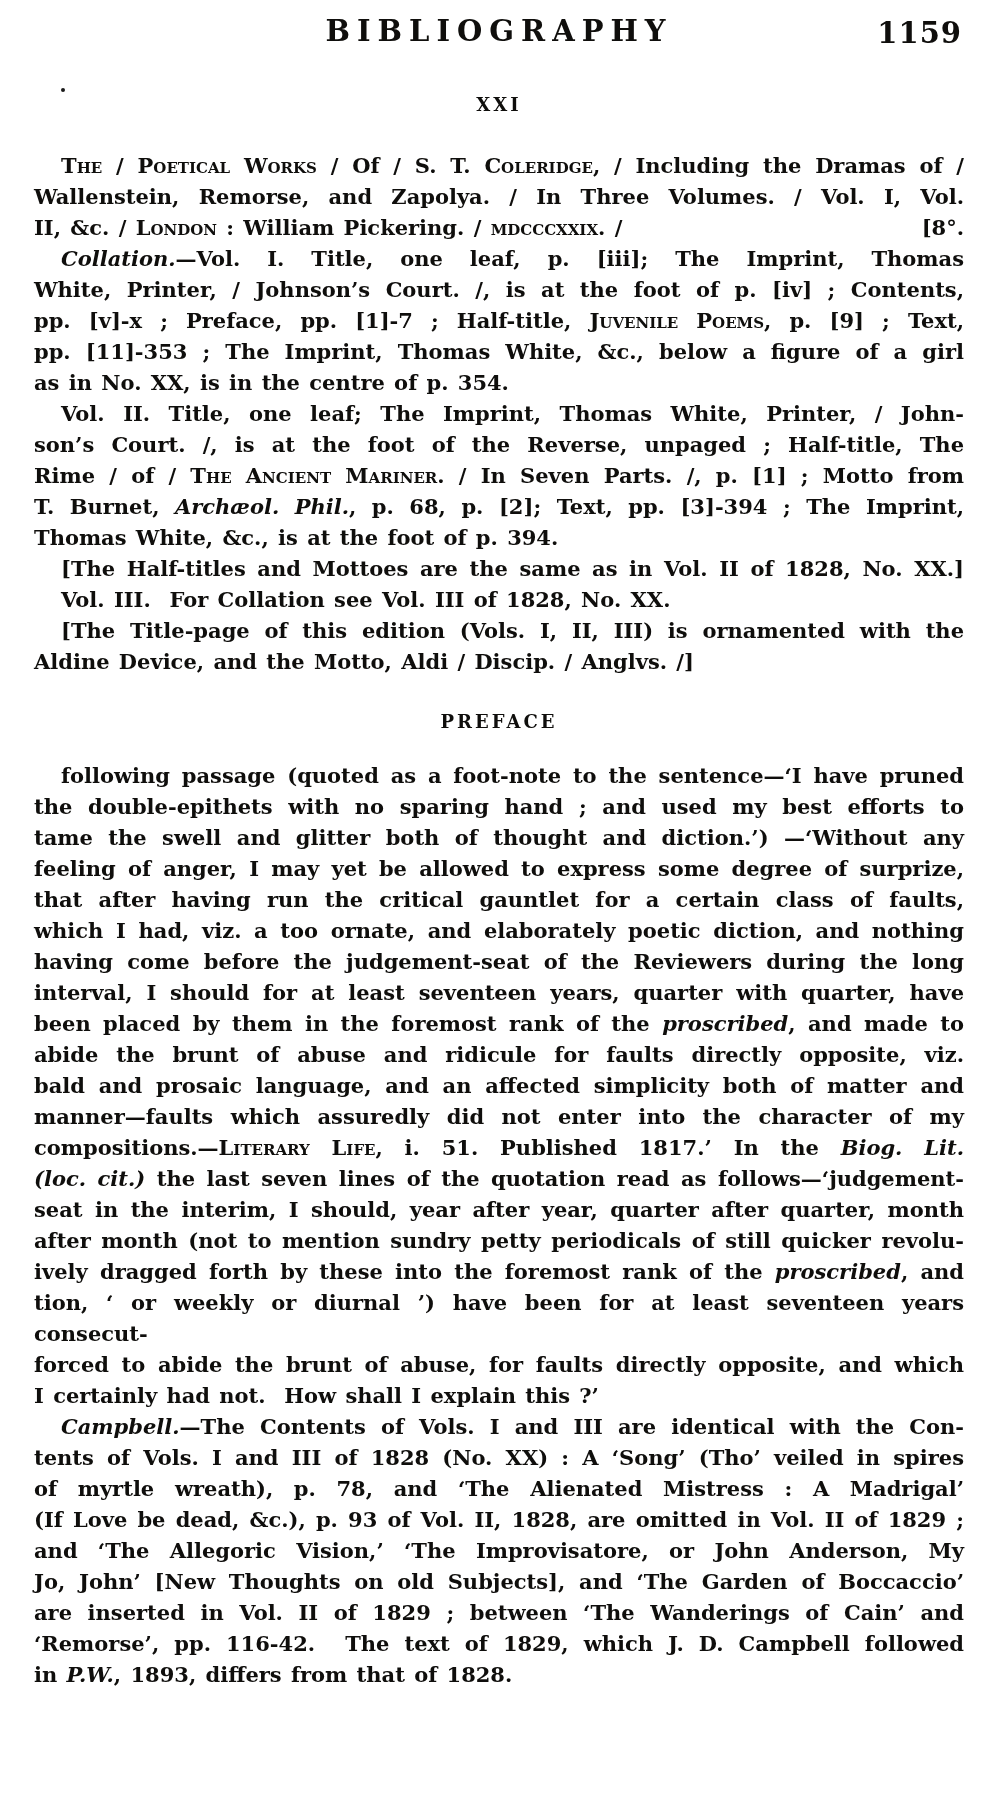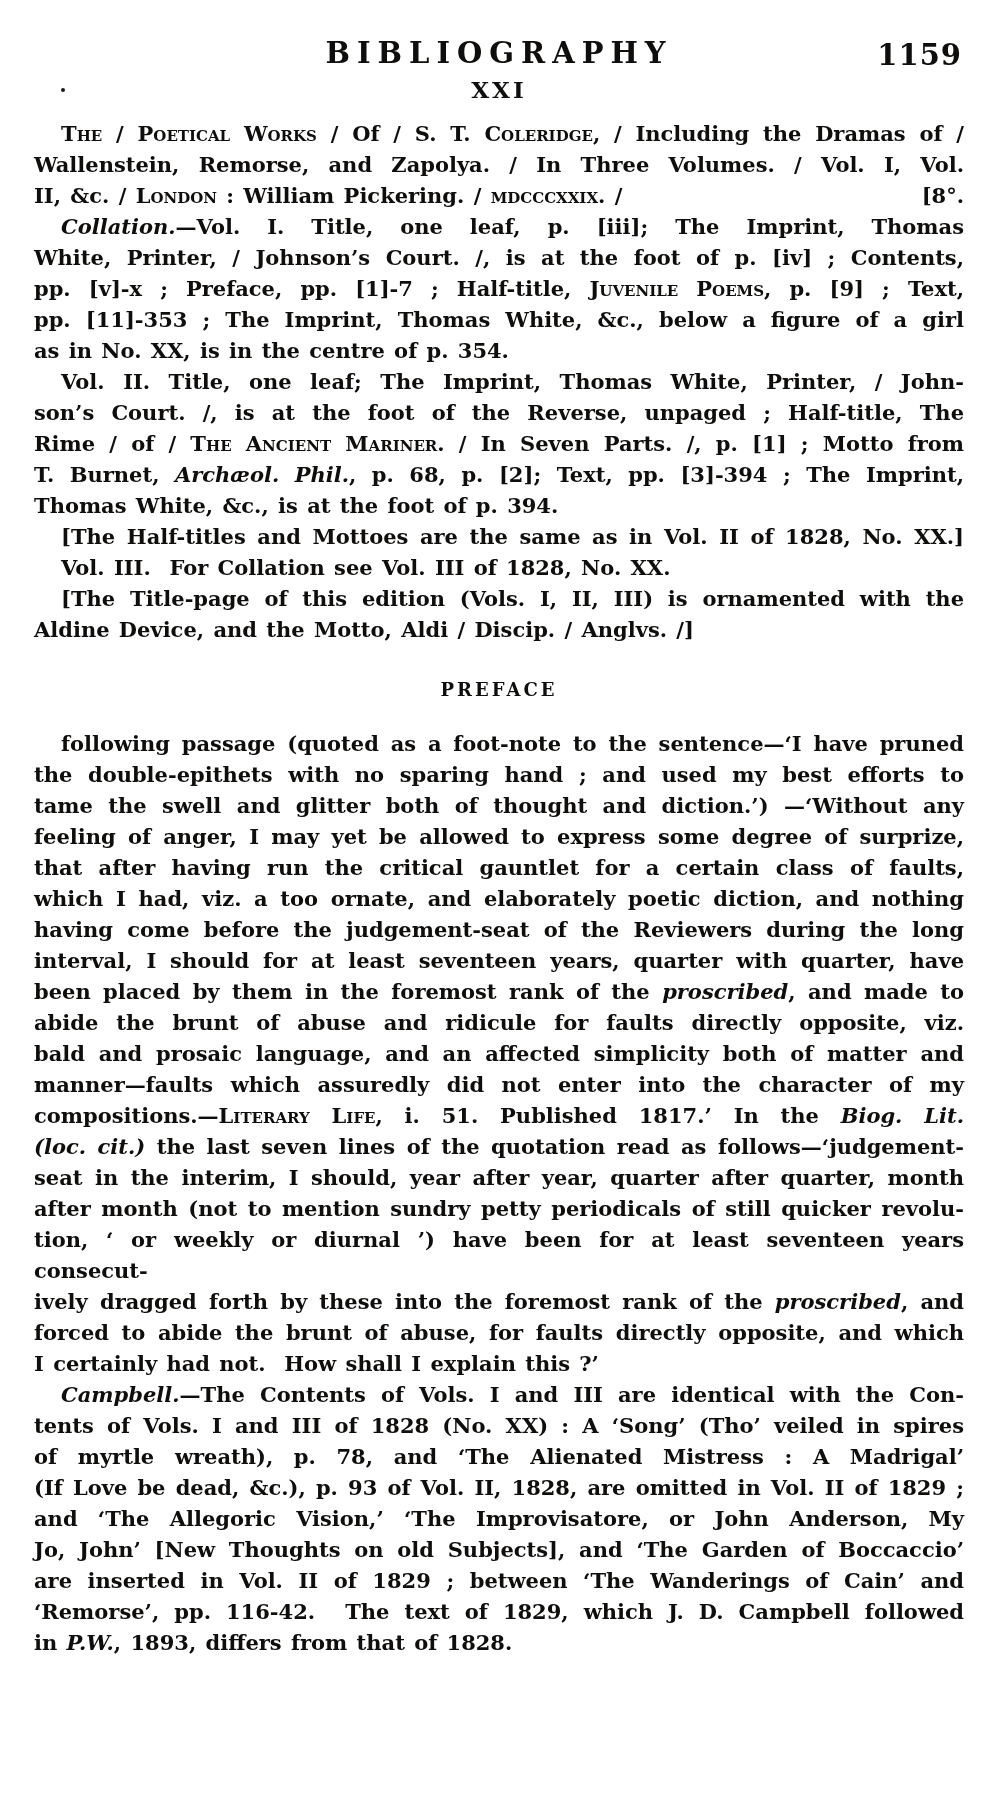--- a/index.html
+++ b/index.html
@@ -11,37 +11,37 @@
     font-weight: 700;
     overflow: hidden;
   }
   .page {
     position: relative;
     box-sizing: border-box;
     width: 1000px; height: 1795px;
     padding: 14px 36px 0 34px;
   }
   
-  .hdr { position: relative; text-align: center; height: 40px; margin-top: 22px; }
+  .hdr { position: relative; text-align: center; height: 40px; margin-top: 0; }
   .running-title {
     font-size: 29px; letter-spacing: 7px; font-weight: 700;
   }
   .page-number {
     position: absolute; right: 2px; top: 2px;
     font-size: 29px; letter-spacing: 1px; font-weight: 700;
   }
   .speck { position: absolute; left: 61px; top: 88px; width: 4px; height: 4px;
     background: #1a1a1a; border-radius: 50%; }
   
   .sec-no {
-    text-align: center; font-size: 23px; letter-spacing: 3px;
-    font-weight: 700;
+    text-align: center; font-size: 18px; letter-spacing: 3px;
+    margin-top: 40px; font-weight: 700;
   }
   
-  .doc-body { margin-top: 15px; font-size: 21px; }
+  .doc-body { margin-top: 35px; font-size: 21px; }
   .line {
     line-height: 31px;
     text-align: justify;
     text-align-last: justify;
     word-spacing: 2px;
   }
   .line.nj { text-align-last: left; }
   .para.ind > .line:first-child { text-indent: 27px; }
   .sc { font-variant-caps: small-caps; }
   .it { font-style: italic; }
@@ -102,22 +102,22 @@
         <div class="line"><span>having come before the judgement-seat of the Reviewers during the long</span></div>
         <div class="line"><span>interval, I should for at least seventeen years, quarter with quarter, have</span></div>
         <div class="line"><span>been placed by them in the foremost rank of the </span><span class="it">proscribed</span><span>, and made to</span></div>
         <div class="line"><span>abide the brunt of abuse and ridicule for faults directly opposite, viz.</span></div>
         <div class="line"><span>bald and prosaic language, and an affected simplicity both of matter and</span></div>
         <div class="line"><span>manner—faults which assuredly did not enter into the character of my</span></div>
         <div class="line"><span>compositions.—</span><span class="sc">Literary Life</span><span>, i. 51. Published 1817.’ In the </span><span class="it">Biog. Lit.</span></div>
         <div class="line"><span class="it">(loc. cit.)</span><span> the last seven lines of the quotation read as follows—‘judgement-</span></div>
         <div class="line"><span>seat in the interim, I should, year after year, quarter after quarter, month</span></div>
         <div class="line"><span>after month (not to mention sundry petty periodicals of still quicker revolu-</span></div>
+        <div class="line"><span>ively dragged forth by these into the foremost rank of the </span><span class="it">proscribed</span><span>, and</span></div>
         <div class="line"><span>tion, ‘ or weekly or diurnal ’) have been for at least seventeen years consecut-</span></div>
-        <div class="line"><span>ively dragged forth by these into the foremost rank of the </span><span class="it">proscribed</span><span>, and</span></div>
         <div class="line"><span>forced to abide the brunt of abuse, for faults directly opposite, and which</span></div>
         <div class="line nj"><span>I certainly had not. &nbsp;How shall I explain this ?’</span></div>
       </div>
       <div class="para ind">
         <div class="line"><span class="it">Campbell.</span><span>—The Contents of Vols. I and III are identical with the Con-</span></div>
         <div class="line"><span>tents of Vols. I and III of 1828 (No. XX) : A ‘Song’ (Tho’ veiled in spires</span></div>
         <div class="line"><span>of myrtle wreath), p. 78, and ‘The Alienated Mistress : A Madrigal’</span></div>
         <div class="line"><span>(If Love be dead, &amp;c.), p. 93 of Vol. II, 1828, are omitted in Vol. II of 1829 ;</span></div>
         <div class="line"><span>and ‘The Allegoric Vision,’ ‘The Improvisatore, or John Anderson, My</span></div>
         <div class="line"><span>Jo, John’ [New Thoughts on old Subjects], and ‘The Garden of Boccaccio’</span></div>

